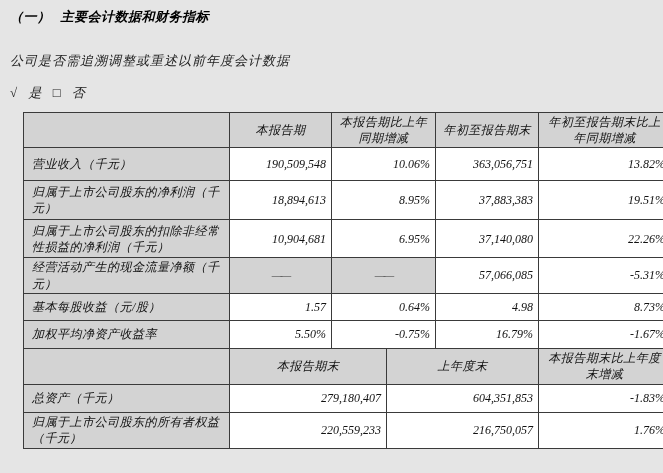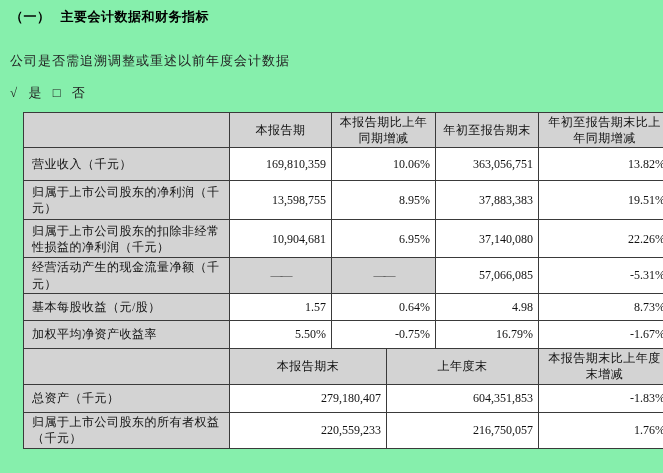--- a/index.html
+++ b/index.html
@@ -2,21 +2,21 @@
 <html><head>
 <meta charset="utf-8">
 <style>
   html,body{margin:0;padding:0;background:#ffffff;}
   body{
     width:663px;height:473px;overflow:hidden;
     font-family:"Liberation Serif","DejaVu Serif",serif;
     color:#111111;
     -webkit-font-smoothing:antialiased;
   }
-  .page{position:relative;width:663px;height:473px;background:#86efac;}
+  .page{position:relative;width:663px;height:473px;background:#e5e5e5;font-style:italic;}
   .doc-title{
     position:absolute;left:10px;top:8px;
     font-family:"DejaVu Sans","Liberation Sans",sans-serif;
     font-weight:bold;font-size:13px;color:#000;
     letter-spacing:0.5px;white-space:pre;
   }
   .question-line{
     position:absolute;left:10px;top:52px;
     font-size:13px;color:#222;letter-spacing:1px;
   }
@@ -86,28 +86,28 @@
       <tbody>
           <tr style="height:33px">
         <th></th>
         <th>本报告期</th>
         <th>本报告期比上年同期增减</th>
         <th>年初至报告期末</th>
         <th>年初至报告期末比上年同期增减</th>
       </tr>
       <tr style="height:33px">
         <td class="lbl">营业收入（千元）</td>
-        <td class="num">169,810,359</td>
+        <td class="num">190,509,548</td>
         <td class="num">10.06%</td>
         <td class="num">363,056,751</td>
         <td class="num">13.82%</td>
       </tr>
       <tr style="height:39px">
         <td class="lbl">归属于上市公司股东的净利润（千元）</td>
-        <td class="num">13,598,755</td>
+        <td class="num">18,894,613</td>
         <td class="num">8.95%</td>
         <td class="num">37,883,383</td>
         <td class="num">19.51%</td>
       </tr>
       <tr style="height:38px">
         <td class="lbl">归属于上市公司股东的扣除非经常性损益的净利润（千元）</td>
         <td class="num">10,904,681</td>
         <td class="num">6.95%</td>
         <td class="num">37,140,080</td>
         <td class="num">22.26%</td>

